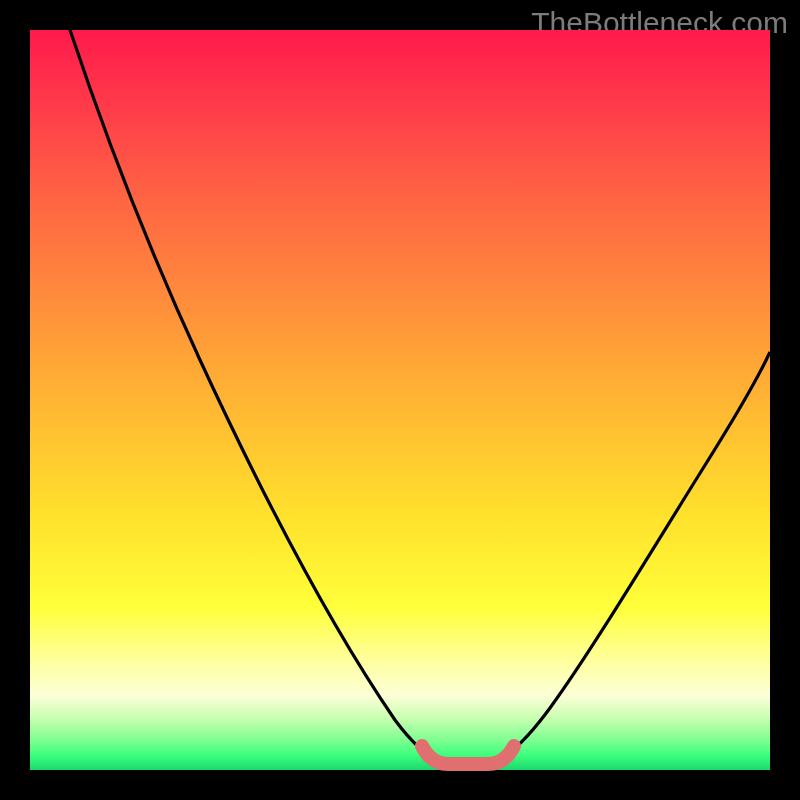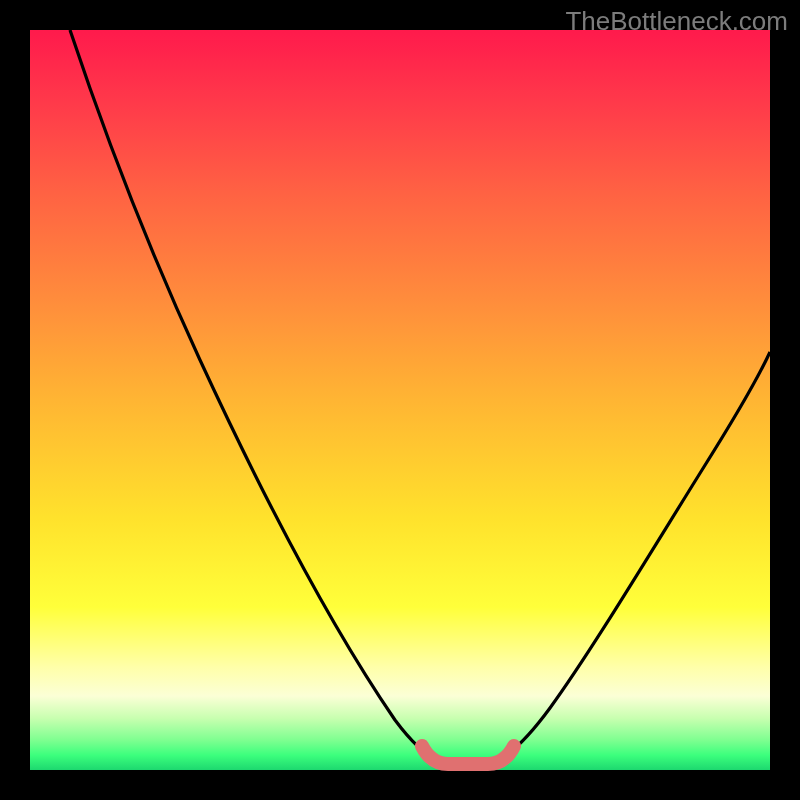--- a/index.html
+++ b/index.html
@@ -38,21 +38,21 @@
       #c8ffb0 93%,
       #7dff90 96%,
       #3cff7d 98%,
       #1dd86f 100%);
   }
   .watermark {
     position: absolute;
     top: 6px;
     right: 12px;
     color: #7c7c7c;
-    font-size: 26px;
+    font-size: 30px;
     font-weight: 500;
   }
   svg.curves {
     position: absolute;
     left: 0;
     top: 0;
     width: 740px;
     height: 740px;
     overflow: visible;
   }

